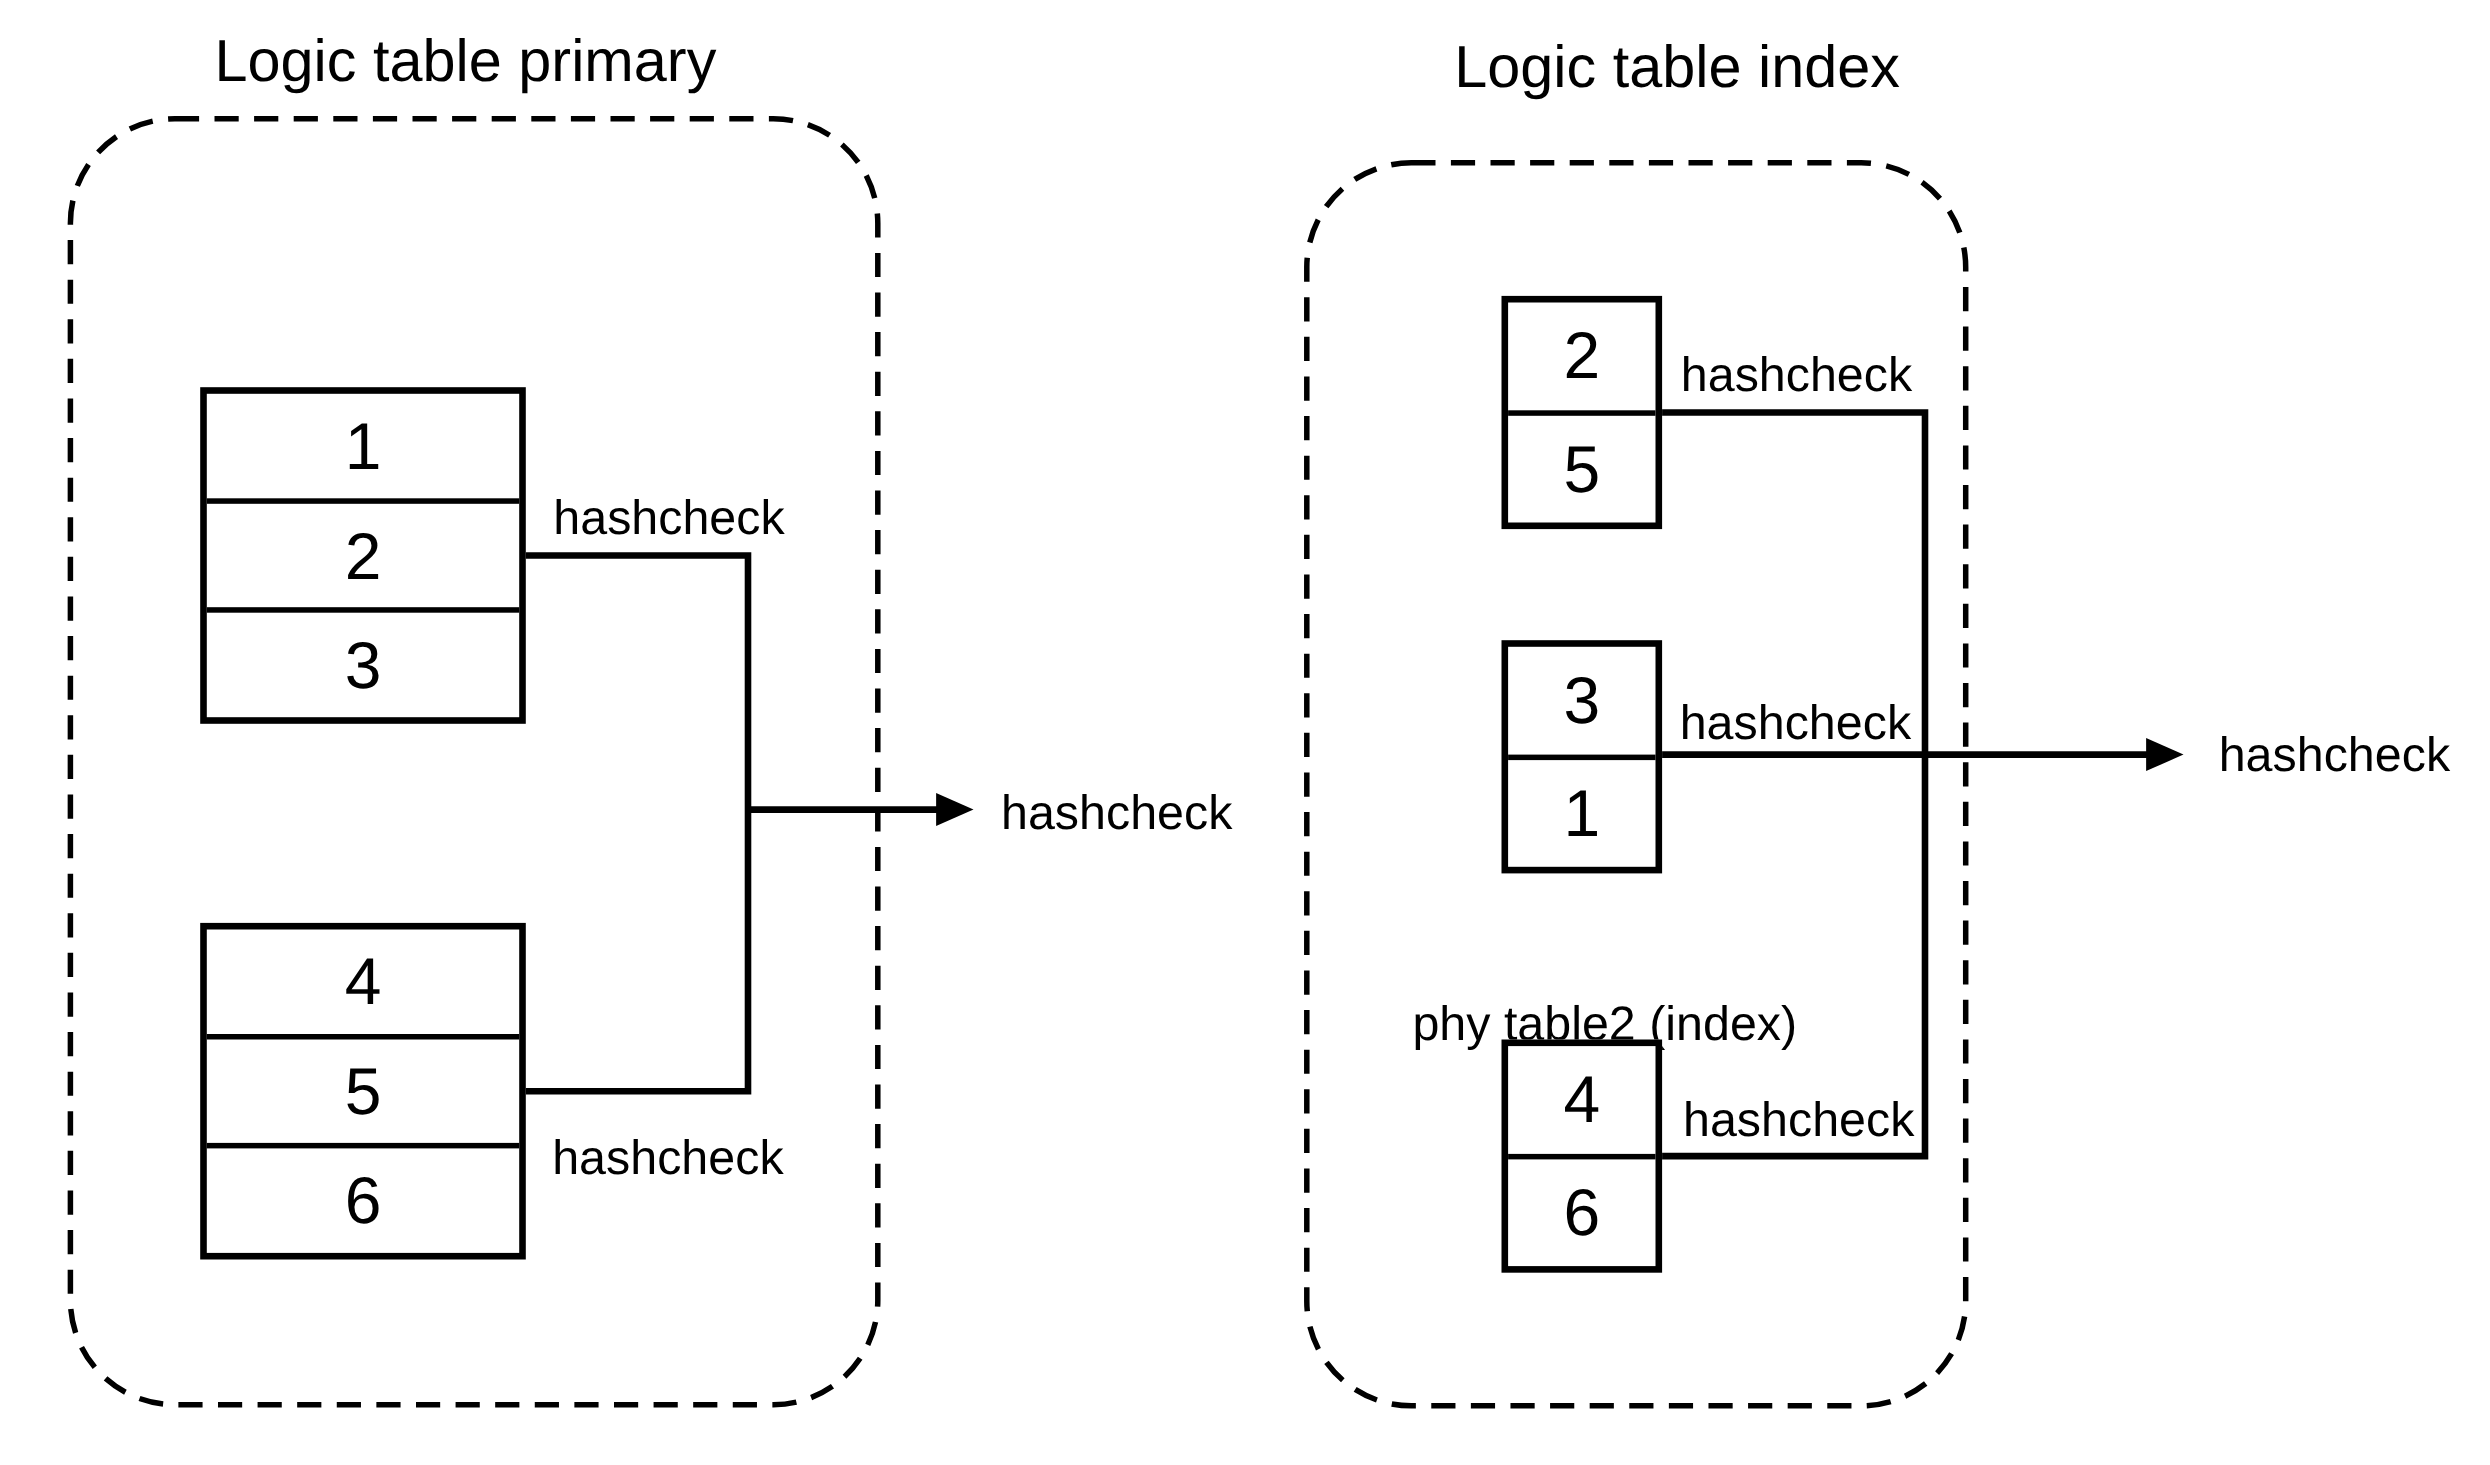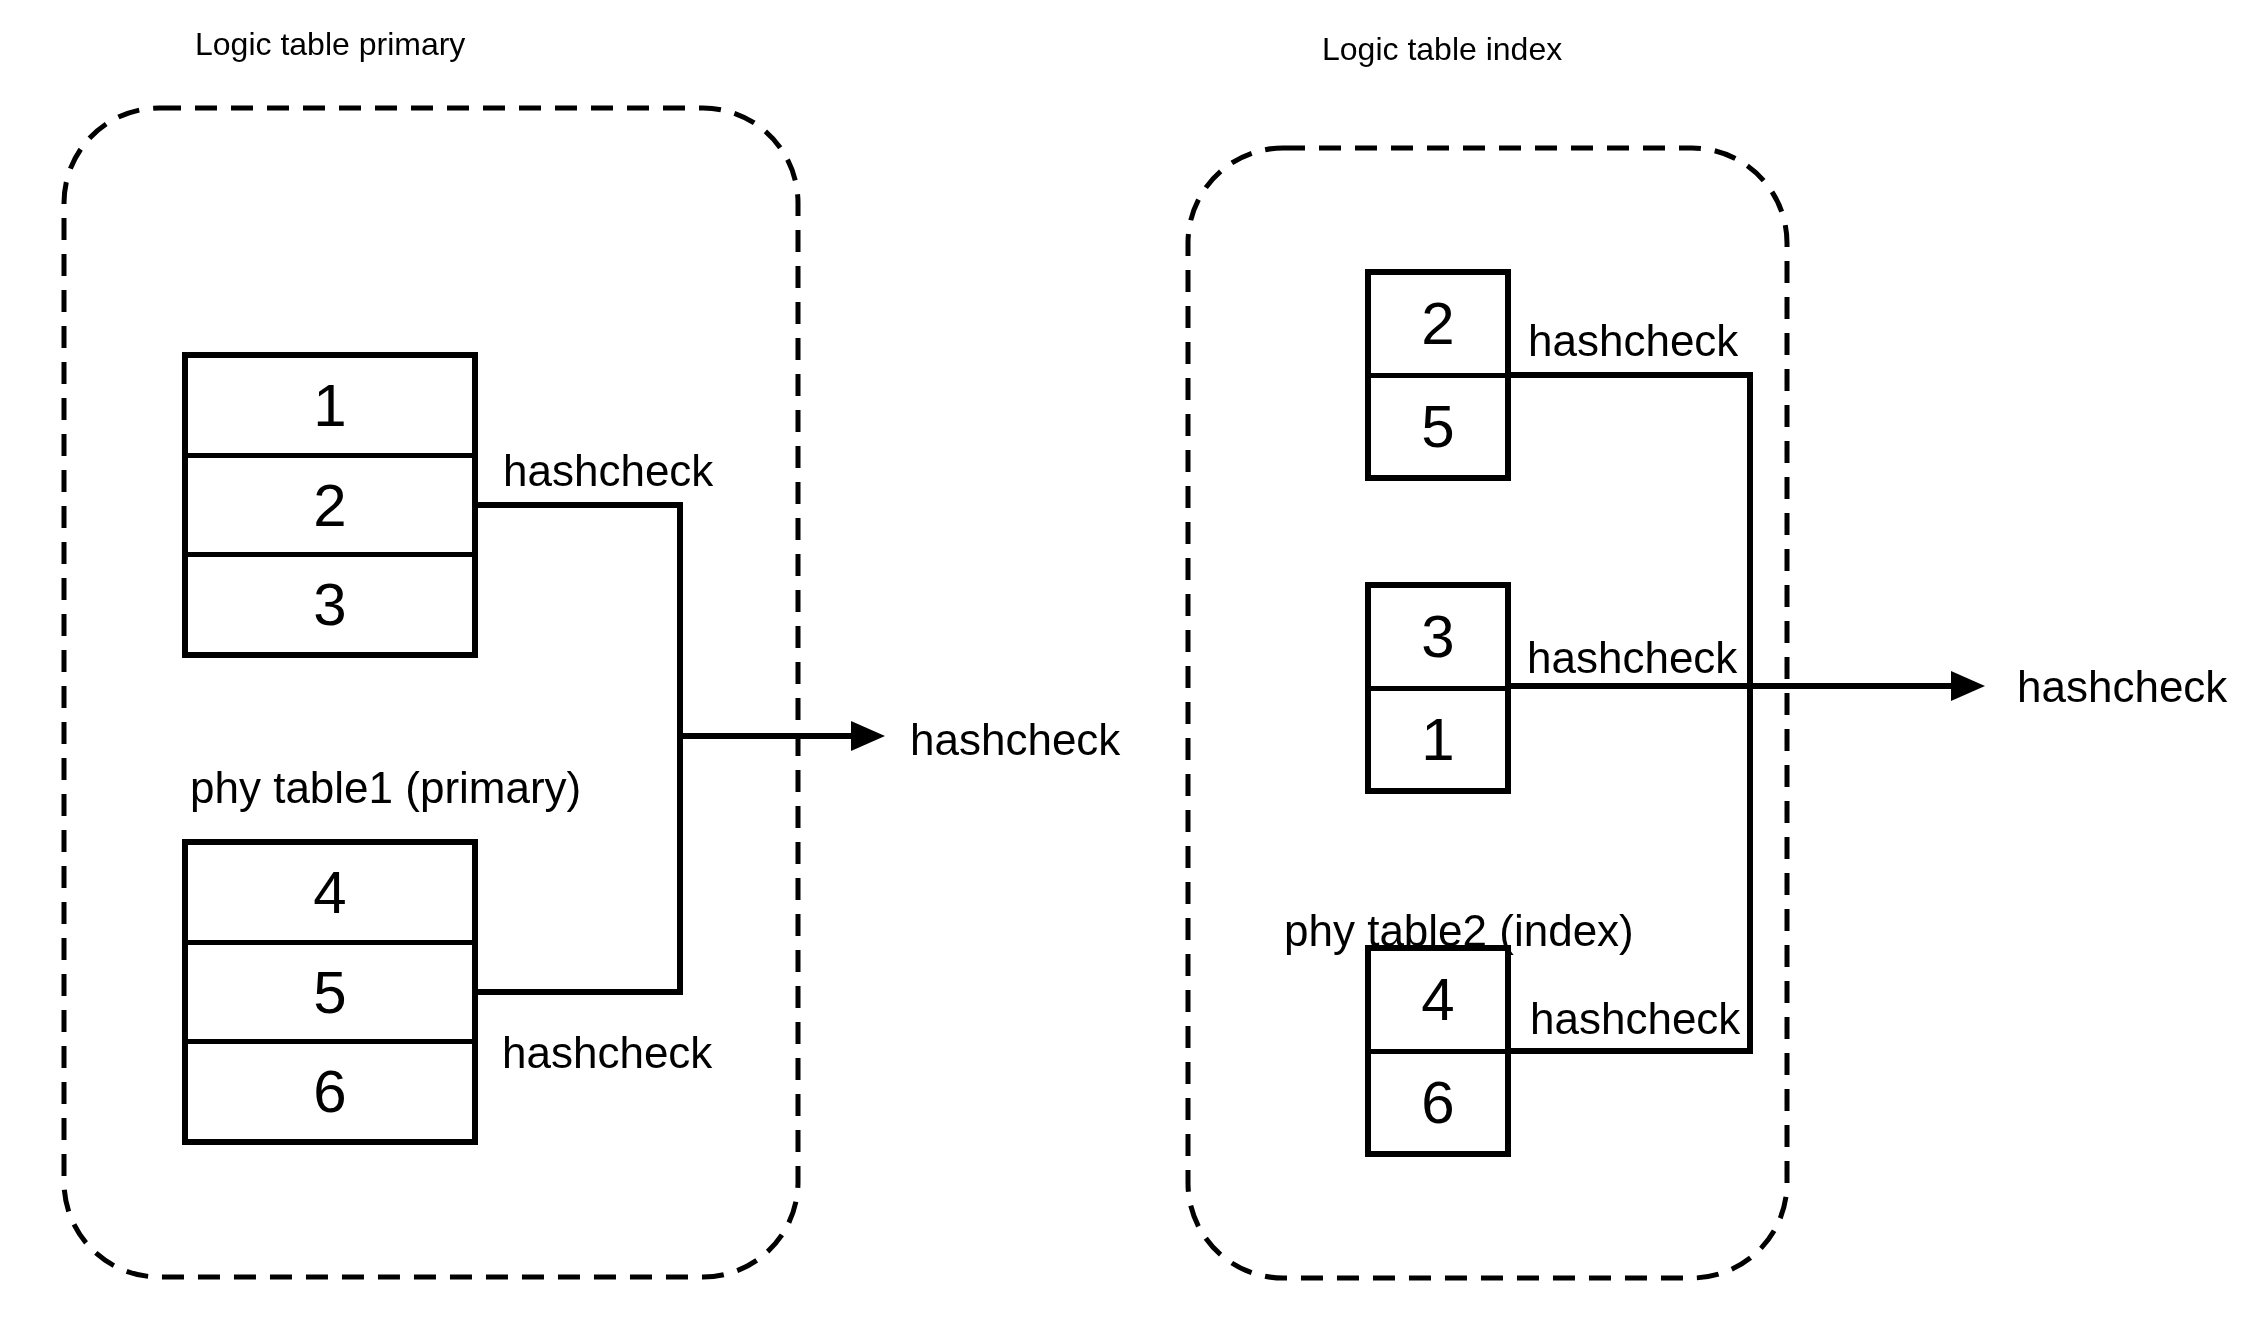--- a/index.html
+++ b/index.html
@@ -21,21 +21,21 @@
     top: 0;
   }
   .diagram-label {
     position: absolute;
     font-size: 44px;
     line-height: 1.05;
     color: #000000;
     white-space: nowrap;
   }
   .group-title {
-    font-size: 32px;
+    font-size: 54px;
   }
   .phy-table {
     position: absolute;
     box-sizing: border-box;
     border: 6px solid #000000;
     display: flex;
     flex-direction: column;
     background: #ffffff;
   }
   .phy-cell {
@@ -77,21 +77,20 @@
 
 
   <div class="phy-table" style="left:182px; top:352px; width:296px; height:306px;">
     <div class="phy-cell">1</div>
     <div class="phy-cell">2</div>
     <div class="phy-cell">3</div>
   </div>
 
   <div class="diagram-label" style="left:503px; top:448px;">hashcheck</div>
 
-  <div class="diagram-label" style="left:190px; top:765px;">phy table1 (primary)</div>
 
   <div class="phy-table" style="left:182px; top:839px; width:296px; height:306px;">
     <div class="phy-cell">4</div>
     <div class="phy-cell">5</div>
     <div class="phy-cell">6</div>
   </div>
 
   <div class="diagram-label" style="left:502px; top:1030px;">hashcheck</div>
 
   <div class="diagram-label" style="left:910px; top:717px;">hashcheck</div>

